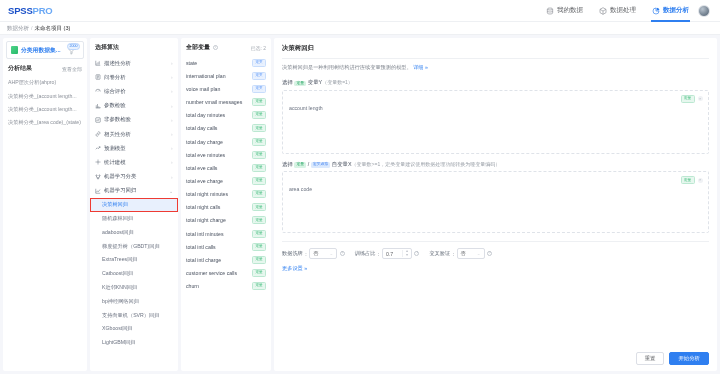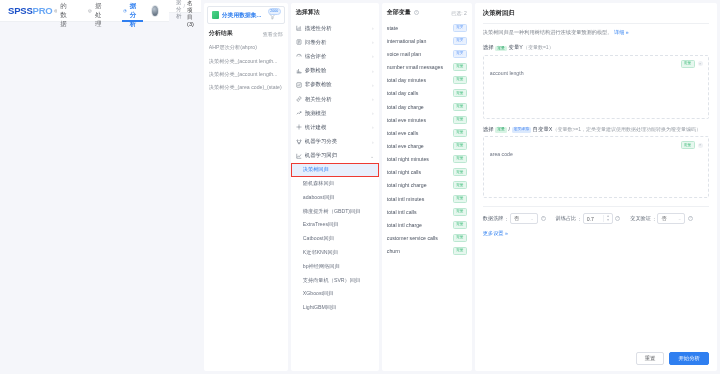--- a/index.html
+++ b/index.html
@@ -3,21 +3,21 @@
 <meta charset="utf-8">
 <style>
   * { box-sizing: border-box; margin: 0; padding: 0; }
   html, body {
     width: 720px; height: 374px;
     font-family: "Liberation Sans", "DejaVu Sans", sans-serif;
     background: #f0f2f5;
     overflow: hidden;
     color: #303133;
   }
-  .app { width: 720px; height: 374px; display: flex; flex-direction: row; background:#f5f6fa; }
+  .app { width: 720px; height: 374px; display: flex; flex-direction: column; background:#f5f6fa; }
 
   
   .topbar {
     height: 22px; background: #ffffff; display: flex; align-items: center;
     padding: 0 8px; border-bottom: 1px solid #eef0f3; flex: 0 0 22px;
   }
   .logo { font-size: 9.5px; font-weight: bold; letter-spacing: -0.2px; }
   .logo .a { color: #1a50c8; }
   .logo .c { color: #6aa8f5; }
   .topnav { display: flex; align-items: center; gap: 14px; margin-left: auto; margin-right: 8px; height: 22px; }

